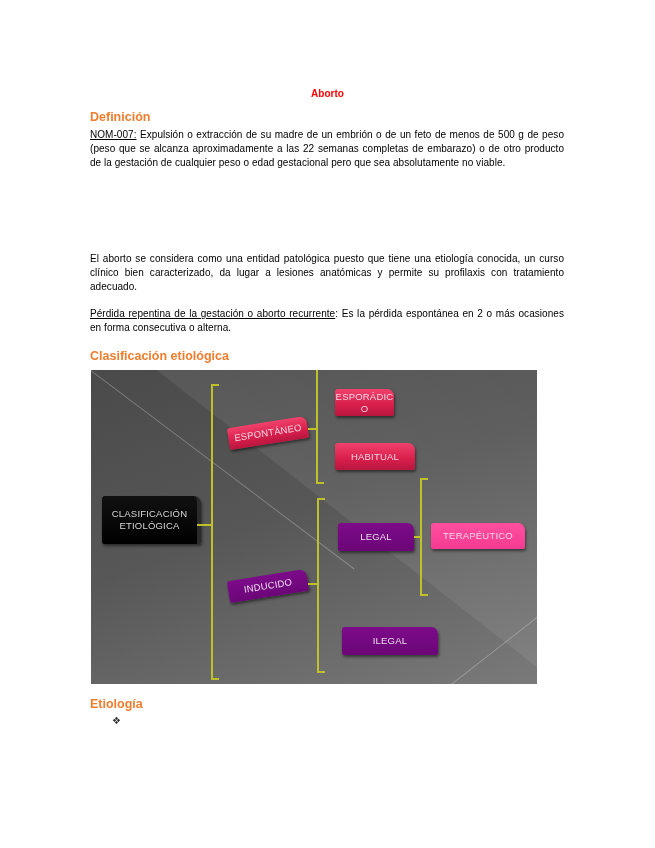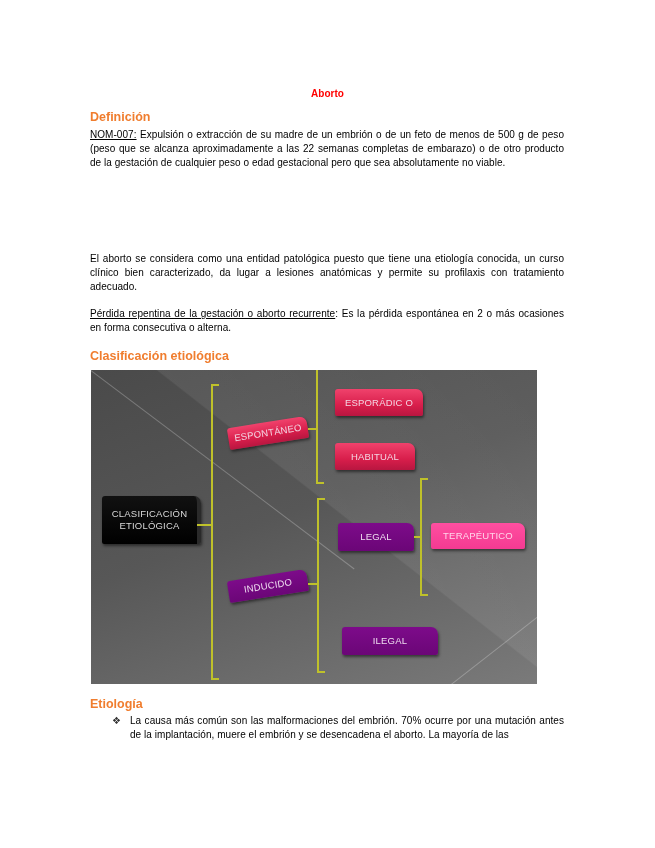--- a/index.html
+++ b/index.html
@@ -63,34 +63,33 @@
 
     <div class="node black" style="left:11px;top:126px;width:95px;height:48px;font-size:9.5px;">CLASIFICACIÓN ETIOLÓGICA</div>
     <div class="tick" style="left:106px;top:154px;width:14px;"></div>
 
     <div class="brace" style="left:120px;top:14px;height:296px;"></div>
 
     <div class="node red" style="left:137px;top:52px;width:80px;height:22px;transform:rotate(-9deg);">ESPONTÁNEO</div>
     <div class="tick" style="left:217px;top:58px;width:8px;"></div>
     <div class="brace" style="left:225px;top:-4px;height:118px;"></div>
 
-    <div class="node red" style="left:244px;top:19px;width:88px;height:27px;">ESPORÁDIC O</div>
+    <div class="node red" style="left:244px;top:19px;width:59px;height:27px;">ESPORÁDIC O</div>
     <div class="node red" style="left:244px;top:73px;width:80px;height:27px;">HABITUAL</div>
 
     <div class="node purple" style="left:137px;top:205px;width:80px;height:22px;transform:rotate(-9deg);">INDUCIDO</div>
     <div class="tick" style="left:217px;top:213px;width:9px;"></div>
     <div class="brace" style="left:226px;top:128px;height:175px;"></div>
 
     <div class="node purple" style="left:247px;top:153px;width:76px;height:28px;">LEGAL</div>
     <div class="tick" style="left:323px;top:166px;width:6px;"></div>
     <div class="brace" style="left:329px;top:108px;height:118px;"></div>
 
     <div class="node purple" style="left:251px;top:257px;width:96px;height:28px;">ILEGAL</div>
 
     <div class="node pink" style="left:340px;top:153px;width:94px;height:26px;">TERAPÉUTICO</div>
   </div>
 
   <div class="h2" style="top:697px;">Etiología</div>
 
   <span class="bullet" style="top:715px;">❖</span>
-  <div class="para" style="top:714px;left:130px;width:434px;">La causa más común son las malformaciones del embrión. 70% ocurre por una mutación antes de la implantación, muere el embrión y se desencadena el aborto. La mayoría de las</div>
 
 </div>
 
 </body></html>

